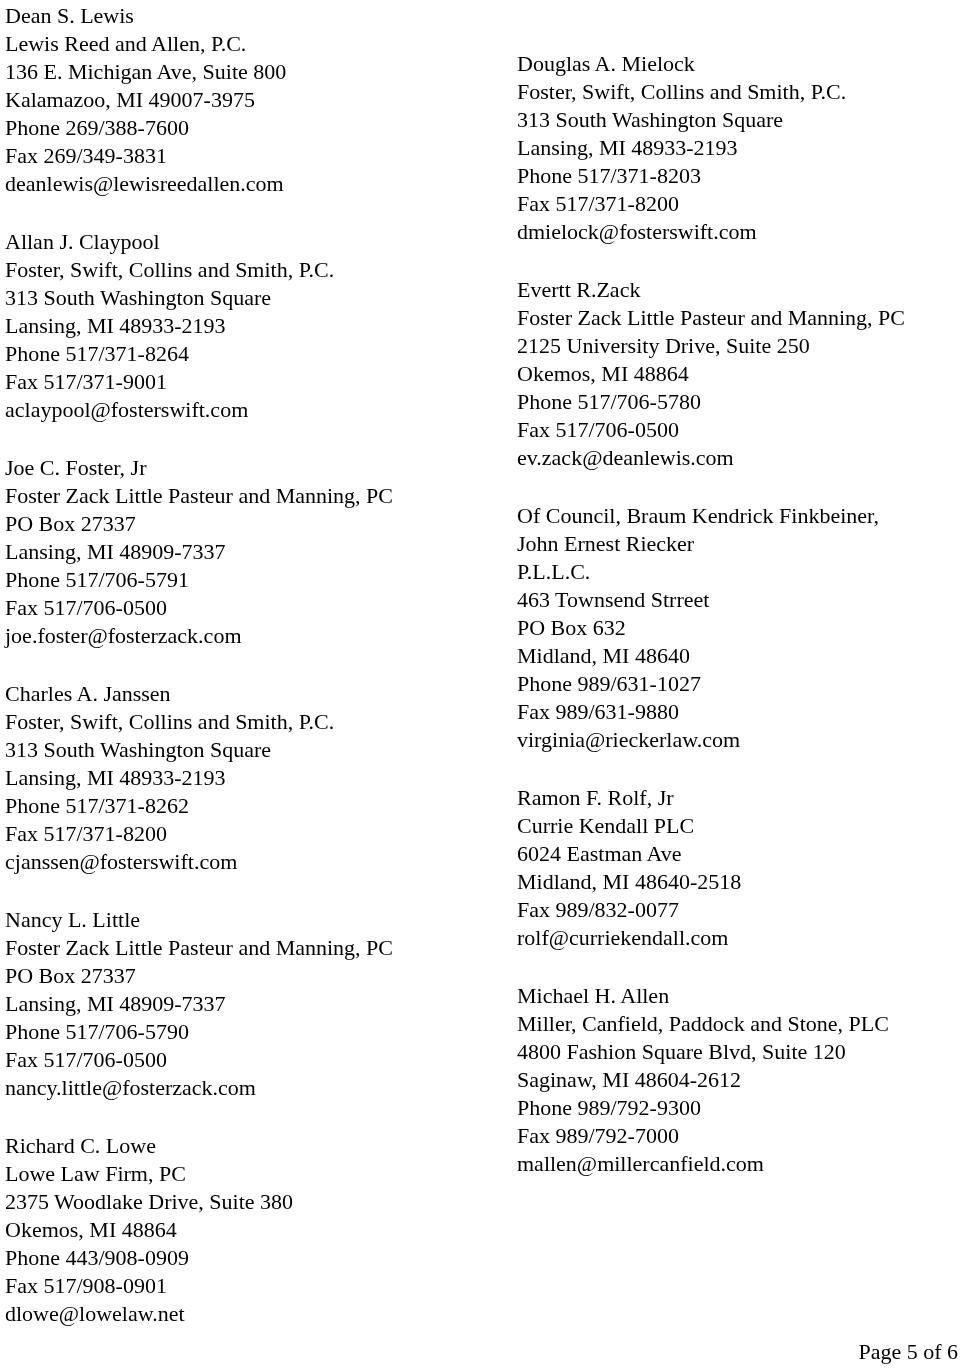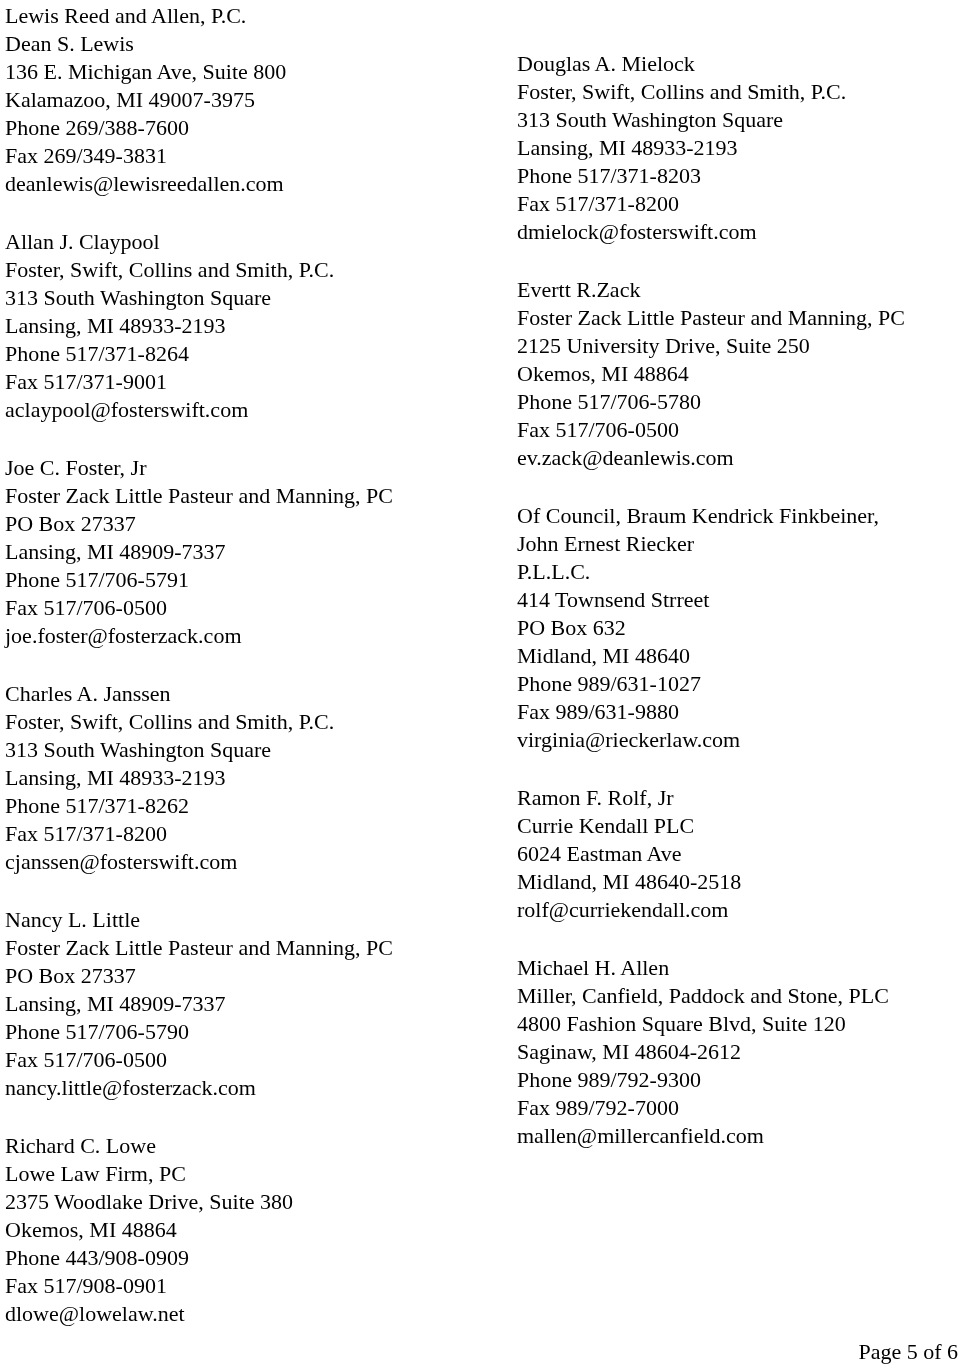--- a/index.html
+++ b/index.html
@@ -32,22 +32,22 @@
     bottom: 2px;
     white-space: nowrap;
   }
 </style>
 </head>
 <body>
 
 <div class="page">
   <div class="column column-left" id="contacts-left">
       <div class="entry">
+        <div class="line">Dean S. Lewis</div>
         <div class="line">Lewis Reed and Allen, P.C.</div>
-        <div class="line">Dean S. Lewis</div>
         <div class="line">136 E. Michigan Ave, Suite 800</div>
         <div class="line">Kalamazoo, MI 49007-3975</div>
         <div class="line">Phone 269/388-7600</div>
         <div class="line">Fax 269/349-3831</div>
         <div class="line">deanlewis@lewisreedallen.com</div>
       </div>
       <div class="entry">
         <div class="line">Allan J. Claypool</div>
         <div class="line">Foster, Swift, Collins and Smith, P.C.</div>
         <div class="line">313 South Washington Square</div>
@@ -109,32 +109,33 @@
         <div class="line">2125 University Drive, Suite 250</div>
         <div class="line">Okemos, MI 48864</div>
         <div class="line">Phone 517/706-5780</div>
         <div class="line">Fax 517/706-0500</div>
         <div class="line">ev.zack@deanlewis.com</div>
       </div>
       <div class="entry">
         <div class="line">Of Council, Braum Kendrick Finkbeiner,</div>
         <div class="line">John Ernest Riecker</div>
         <div class="line">P.L.L.C.</div>
-        <div class="line">414 Townsend Strreet</div>
+        <div class="line">463 Townsend Strreet</div>
         <div class="line">PO Box 632</div>
         <div class="line">Midland, MI 48640</div>
         <div class="line">Phone 989/631-1027</div>
         <div class="line">Fax 989/631-9880</div>
         <div class="line">virginia@rieckerlaw.com</div>
       </div>
       <div class="entry">
         <div class="line">Ramon F. Rolf, Jr</div>
         <div class="line">Currie Kendall PLC</div>
         <div class="line">6024 Eastman Ave</div>
         <div class="line">Midland, MI 48640-2518</div>
+        <div class="line">Fax 989/832-0077</div>
         <div class="line">rolf@curriekendall.com</div>
       </div>
       <div class="entry">
         <div class="line">Michael H. Allen</div>
         <div class="line">Miller, Canfield, Paddock and Stone, PLC</div>
         <div class="line">4800 Fashion Square Blvd, Suite 120</div>
         <div class="line">Saginaw, MI 48604-2612</div>
         <div class="line">Phone 989/792-9300</div>
         <div class="line">Fax 989/792-7000</div>
         <div class="line">mallen@millercanfield.com</div>

